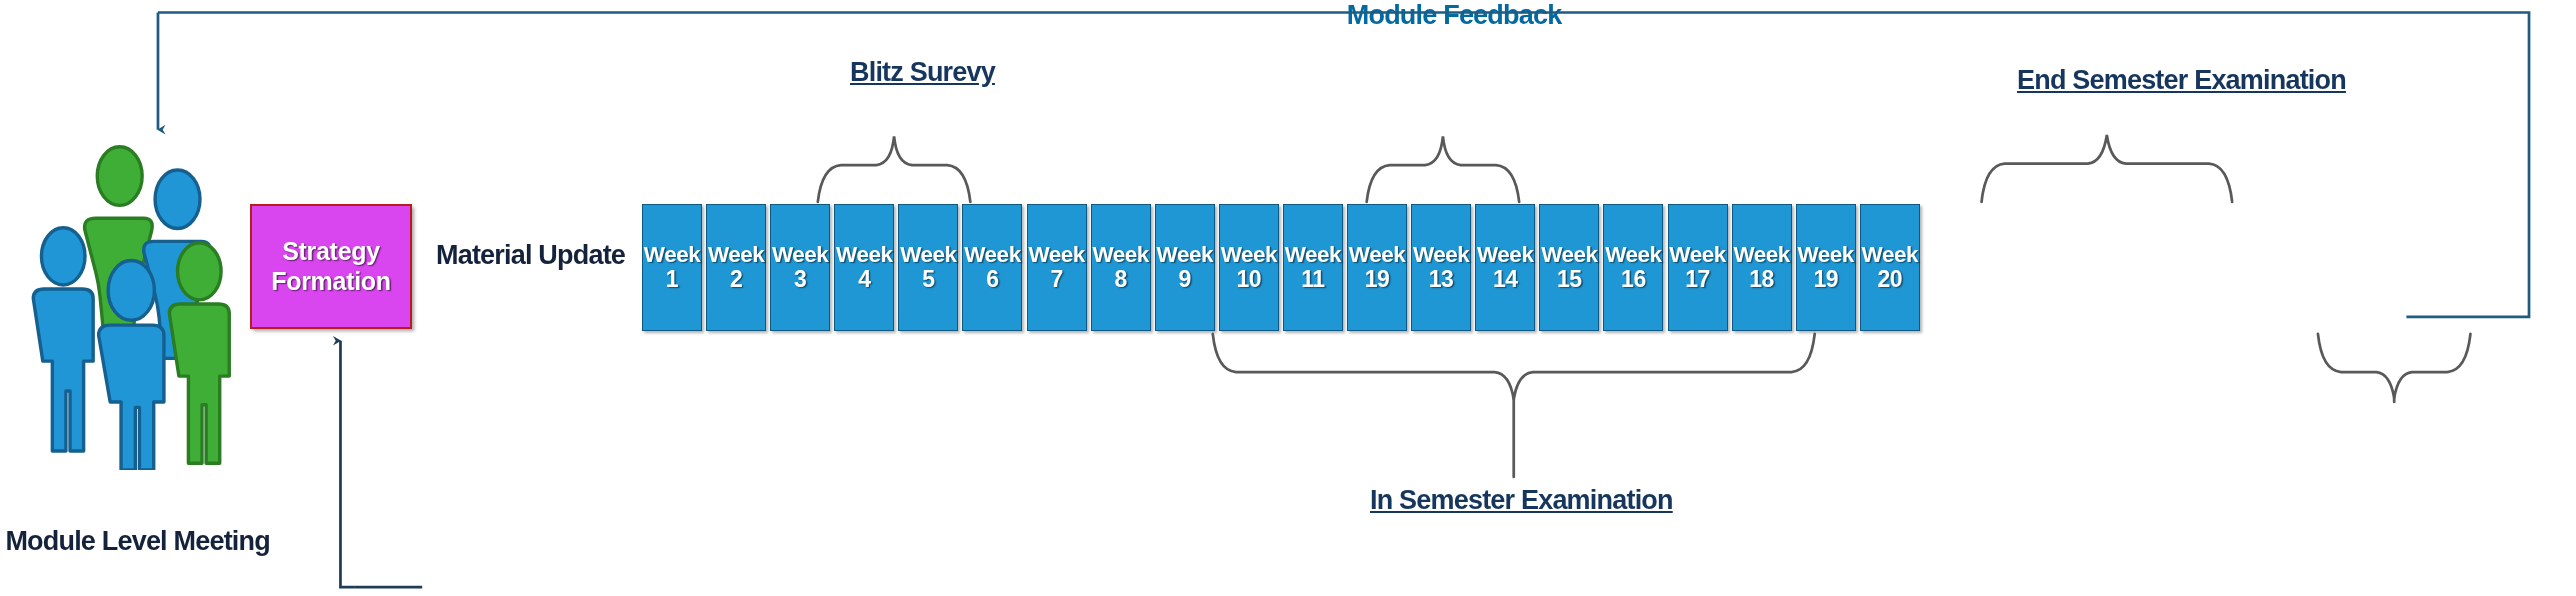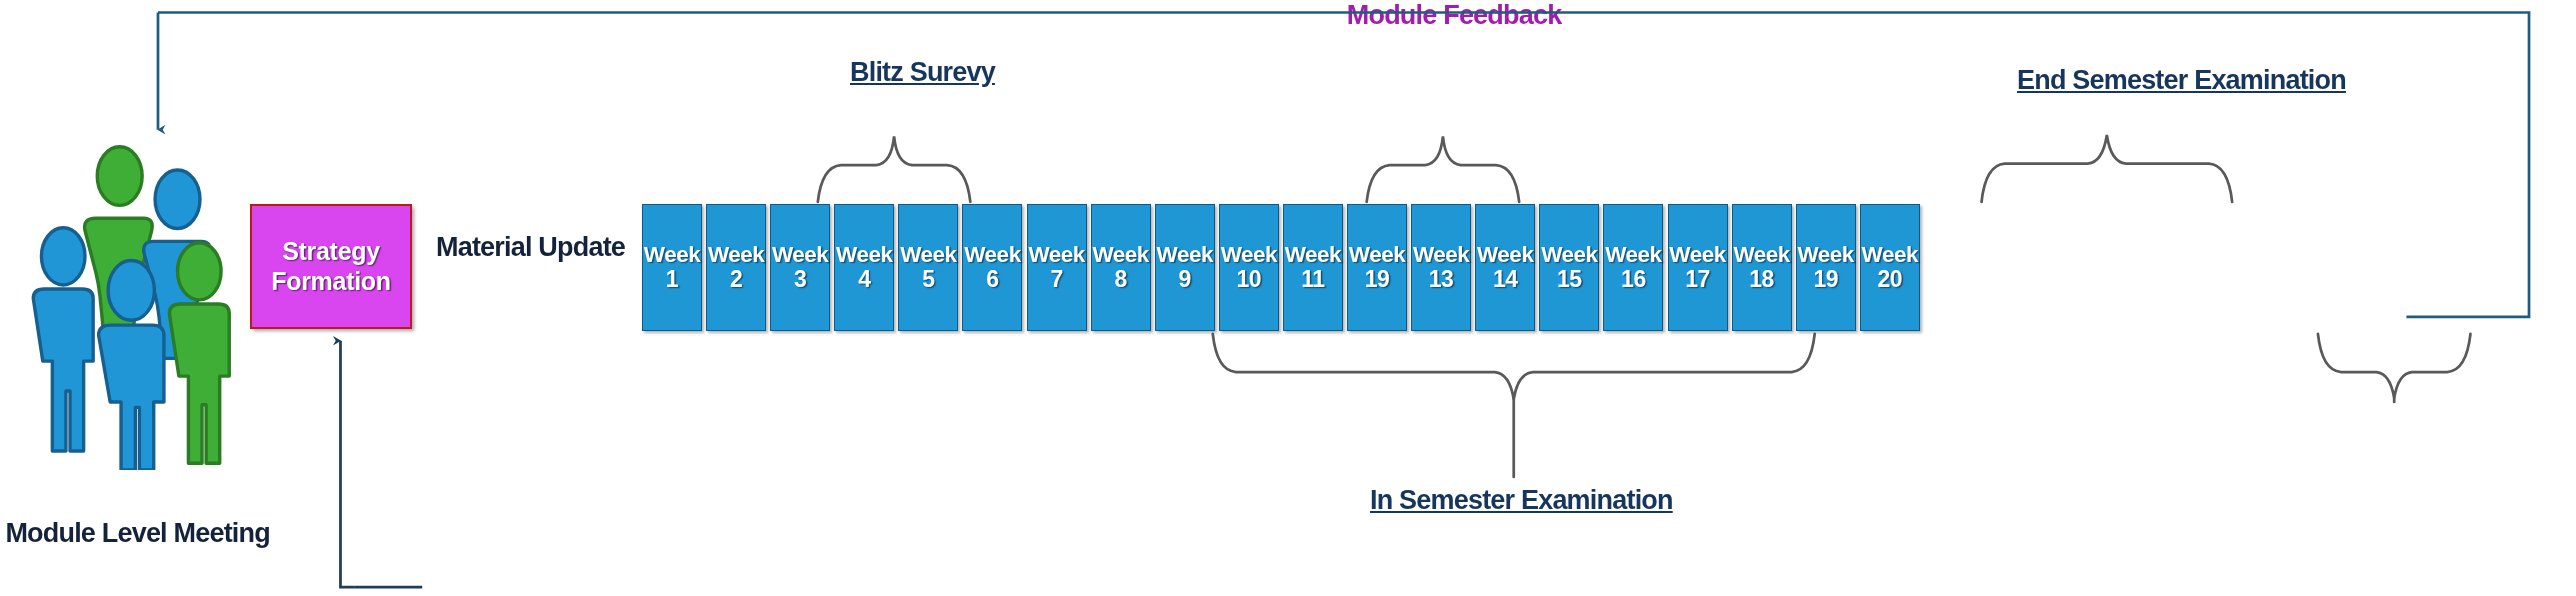--- a/index.html
+++ b/index.html
@@ -24,25 +24,25 @@
   #strategy-box .bt{
     color:#ffffff;font-size:25px;font-weight:bold;line-height:1.18;text-align:center;
     letter-spacing:-0.3px;
     text-shadow:1.4px 1.4px 1.4px rgba(0,0,0,.55);
   }
 
   
   .lbl{position:absolute;color:#1a1a1a;font-size:27px;font-weight:bold;
        letter-spacing:-0.8px;white-space:nowrap;}
   .lbl-dark{color:#17365d;text-decoration:underline;}
-  .lbl-blueblk{color:#14223c;}
+  .lbl-blueblk{color:#14223c;margin-top:8px;}
 
   #lbl-material-update{left:436px;top:232px;}
   #lbl-module-level-meeting{left:5.4px;top:518px;}
-  #lbl-module-feedback{left:1340px;top:0px;background:#ffffff;padding:0 6.8px;font-weight:bold;color:#a21caf;}
+  #lbl-module-feedback{left:1340px;top:0px;background:#ffffff;padding:0 6.8px;font-weight:bold;color:#0369a1;}
 
   #lbl-blitz{left:850px;top:57px;}
   #lbl-mes{left:1328px;top:68px;}
   #lbl-ese{left:2017px;top:65px;}
   #lbl-isa{left:1370px;top:485px;}
   #lbl-mod{left:2268px;top:409px;}
 
   
   #week-strip{position:absolute;left:642px;top:204px;height:127px;display:flex;}
   .week-box{

